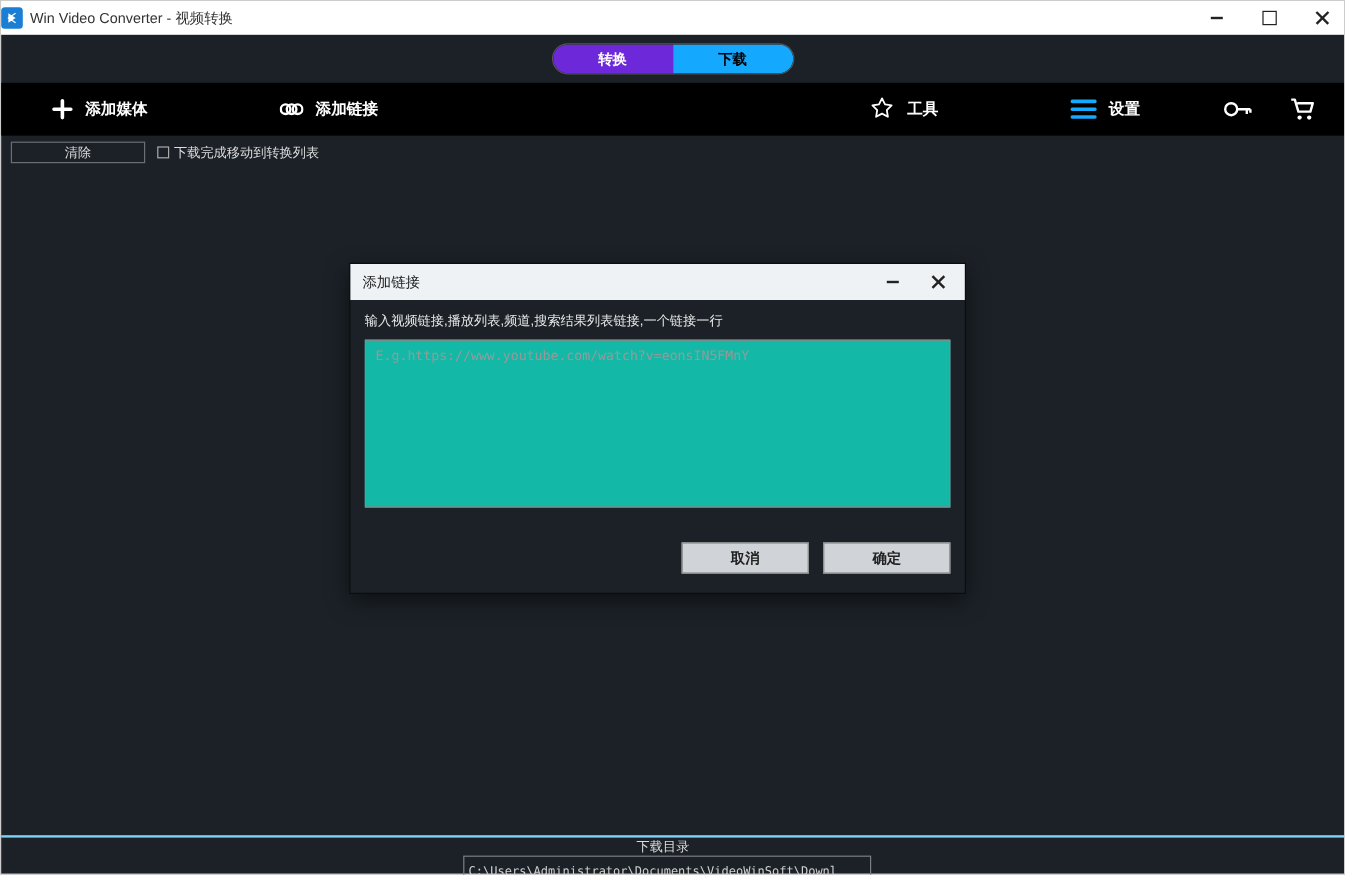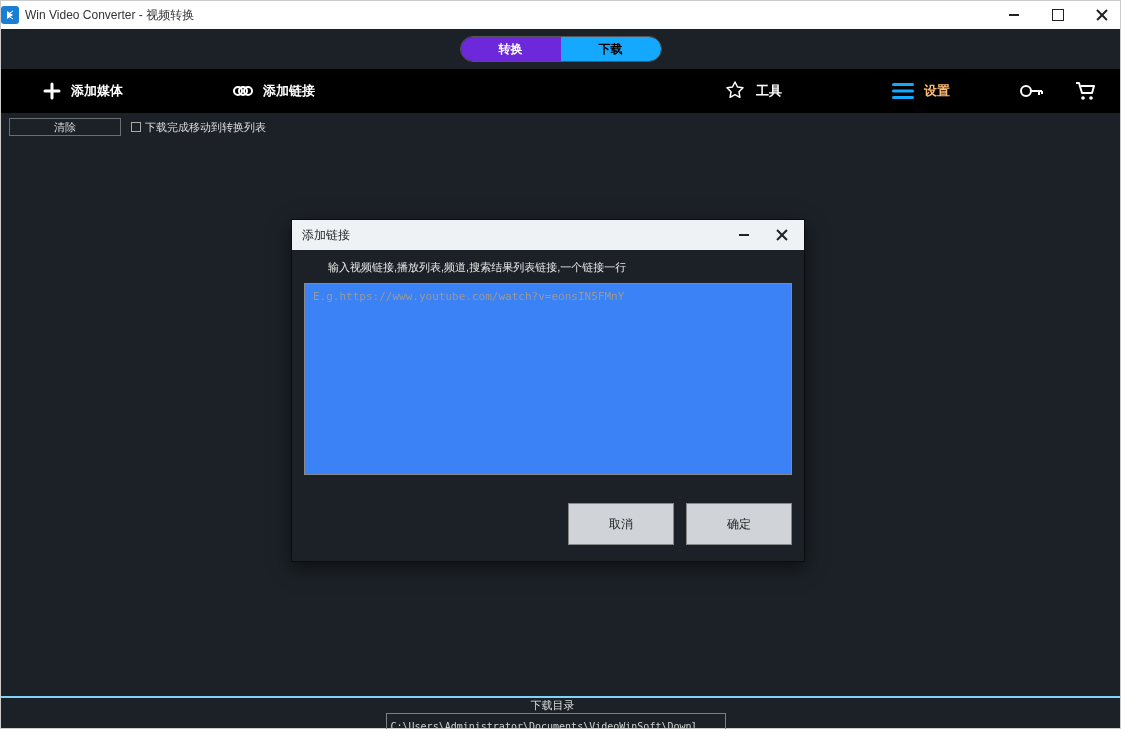--- a/index.html
+++ b/index.html
@@ -26,42 +26,42 @@
 .pill { display: flex; border-radius: 14px; overflow: hidden; border: 1px solid #555; height: 26px; }
 .pill .seg { width: 100px; height: 100%; display: flex; align-items: center; justify-content: center; font-size: 12px; font-weight: bold; cursor: default; }
 .pill .seg.left { background: #6d28d9; color: #fff; border-radius: 13px 0 0 13px; }
 .pill .seg.right { background: #15a8ff; color: #000; border-radius: 0 13px 13px 0; }
 
 .toolbar { height: 44px; background: #000; display: flex; align-items: center; padding: 12px 24px; }
 .tbitem { display: flex; align-items: center; gap: 10px; font-size: 13px; color: #fff; font-weight: bold; cursor: default; }
 .tbitem.media { margin-left: 18px; }
 .tbitem.link { margin-left: 110px; }
 .tbitem.tools { margin-left: auto; }
-.tbitem.settings { margin-left: 110px; color: #fdba74; }
+.tbitem.settings { margin-left: 110px; color: #ffffff; }
 .tbicon { display: flex; align-items: center; justify-content: center; }
 
 .subbar { height: 24px; display: flex; align-items: center; padding: 4px 8px 0 8px; gap: 10px; }
 .clearbtn { width: 112px; height: 18px; border: 1px solid #6a6f74; background: transparent; color: #ddd; font-size: 11px; display: flex; align-items: center; justify-content: center; cursor: default; }
 .checkbox-row { display: flex; align-items: center; gap: 4px; font-size: 11px; color: #ddd; }
 .checkbox-row .cb { width: 10px; height: 10px; border: 1px solid #aaa; }
 
 .dialog { position: absolute; left: 290px; top: 190px; width: 514px; background: #1b2127; border: 1px solid #0a0d10; box-shadow: 0 6px 18px rgba(0,0,0,0.5); }
 .dlg-title { height: 30px; background: #eef2f5; display: flex; align-items: center; padding: 0 10px; font-size: 12px; color: #222; }
 .dlg-title .spacer { flex: 1; }
 .dlg-title .dbtn { width: 24px; height: 24px; display: flex; align-items: center; justify-content: center; cursor: default; position: relative; }
 .dlg-title .dmin::before { content: ""; width: 10px; height: 2px; background: #222; }
 .dlg-title .dclose::before, .dlg-title .dclose::after { content: ""; position: absolute; width: 14px; height: 2px; background: #222; }
 .dlg-title .dclose::before { transform: rotate(45deg); }
 .dlg-title .dclose::after { transform: rotate(-45deg); }
 .dlg-body { padding: 10px 12px; }
-.dlg-hint { font-size: 11px; color: #e8e8e8; margin-bottom: 8px; margin-left: 24px; }
-.dlg-textarea { width: 100%; height: 192px; background: #3b82f6; border: 1px solid #888; padding: 6px 8px; font-size: 11px; font-family: "SimSun", monospace; color: #333; resize: none; outline: none; }
+.dlg-hint { font-size: 11px; color: #e8e8e8; margin-bottom: 8px; }
+.dlg-textarea { width: 100%; height: 140px; background: #14b8a6; border: 1px solid #888; padding: 6px 8px; font-size: 11px; font-family: "SimSun", monospace; color: #333; resize: none; outline: none; }
 .dlg-textarea::placeholder { color: #999; }
 .dlg-footer { display: flex; justify-content: flex-end; gap: 12px; padding: 14px 12px 16px 12px; }
-.dlg-btn { width: 106px; height: 42px; background: #d0d4d8; border: 1px solid #888; font-size: 12px; color: #222; display: flex; align-items: center; justify-content: center; cursor: default; }
+.dlg-btn { width: 106px; height: 26px; background: #d0d4d8; border: 1px solid #888; font-size: 12px; color: #222; display: flex; align-items: center; justify-content: center; cursor: default; font-weight: bold; }
 
 .bottombar { height: 32px; border-top: 2px solid #7dd3fc; display: flex; align-items: center; padding: 0 10px 0 0; flex-direction: column; }
 .bottombar .spacer { flex: 1; }
 .bottombar .label { font-size: 11px; color: #ddd; margin-right: 6px; }
 .bottombar .pathbox { width: 340px; height: 20px; border: 1px solid #7a7f85; background: transparent; color: #d0d0d0; font-size: 10px; font-family: "SimSun", monospace; padding: 12px 4px; display: flex; align-items: center; overflow: hidden; white-space: nowrap; }
 .bottombar .folderbtn { width: 20px; height: 20px; border: 1px solid #7a7f85; margin-left: 2px; display: flex; align-items: center; justify-content: center; cursor: default; }
 .bottombar .openbtn { width: 76px; height: 22px; background: #15a8ff; color: #000; font-size: 12px; display: flex; align-items: center; justify-content: center; margin-left: 14px; cursor: default; }
 </style>
 </head>
 <body>

